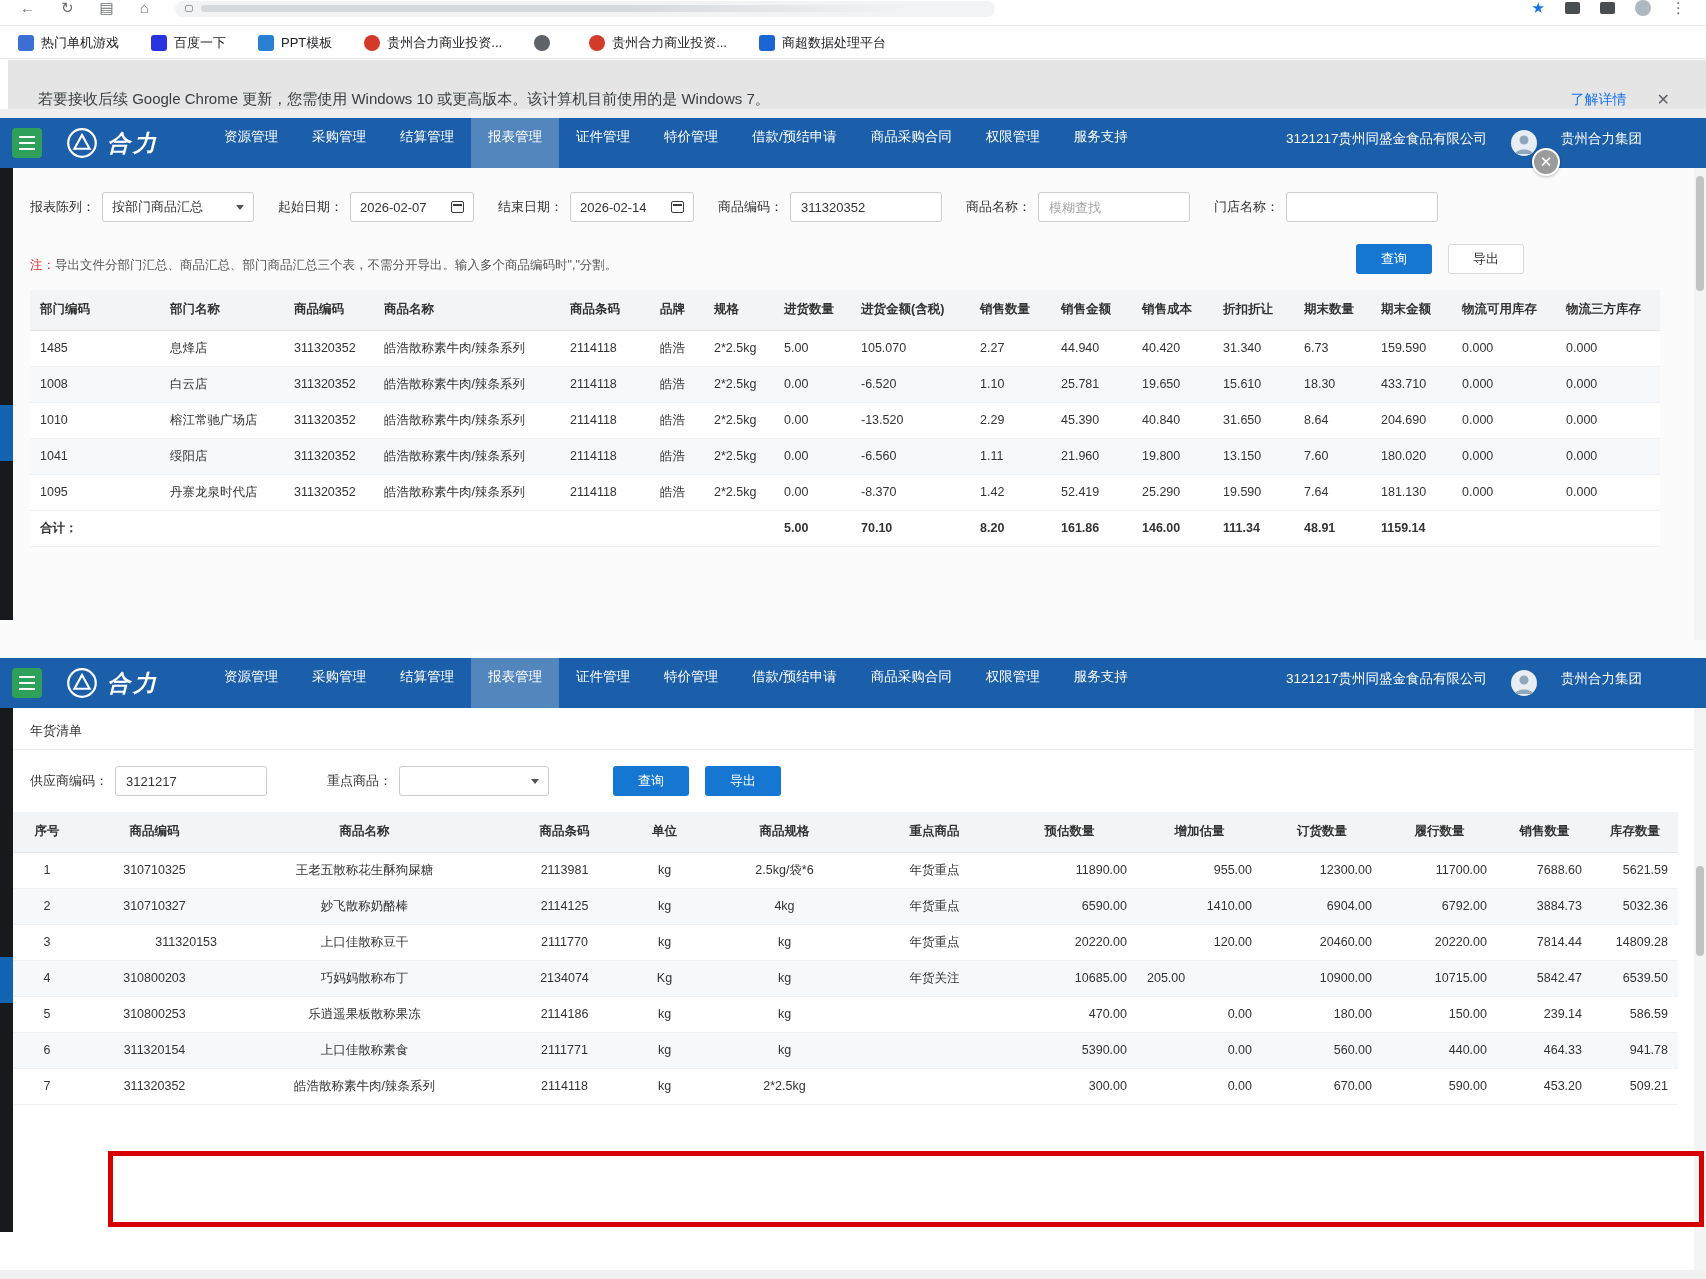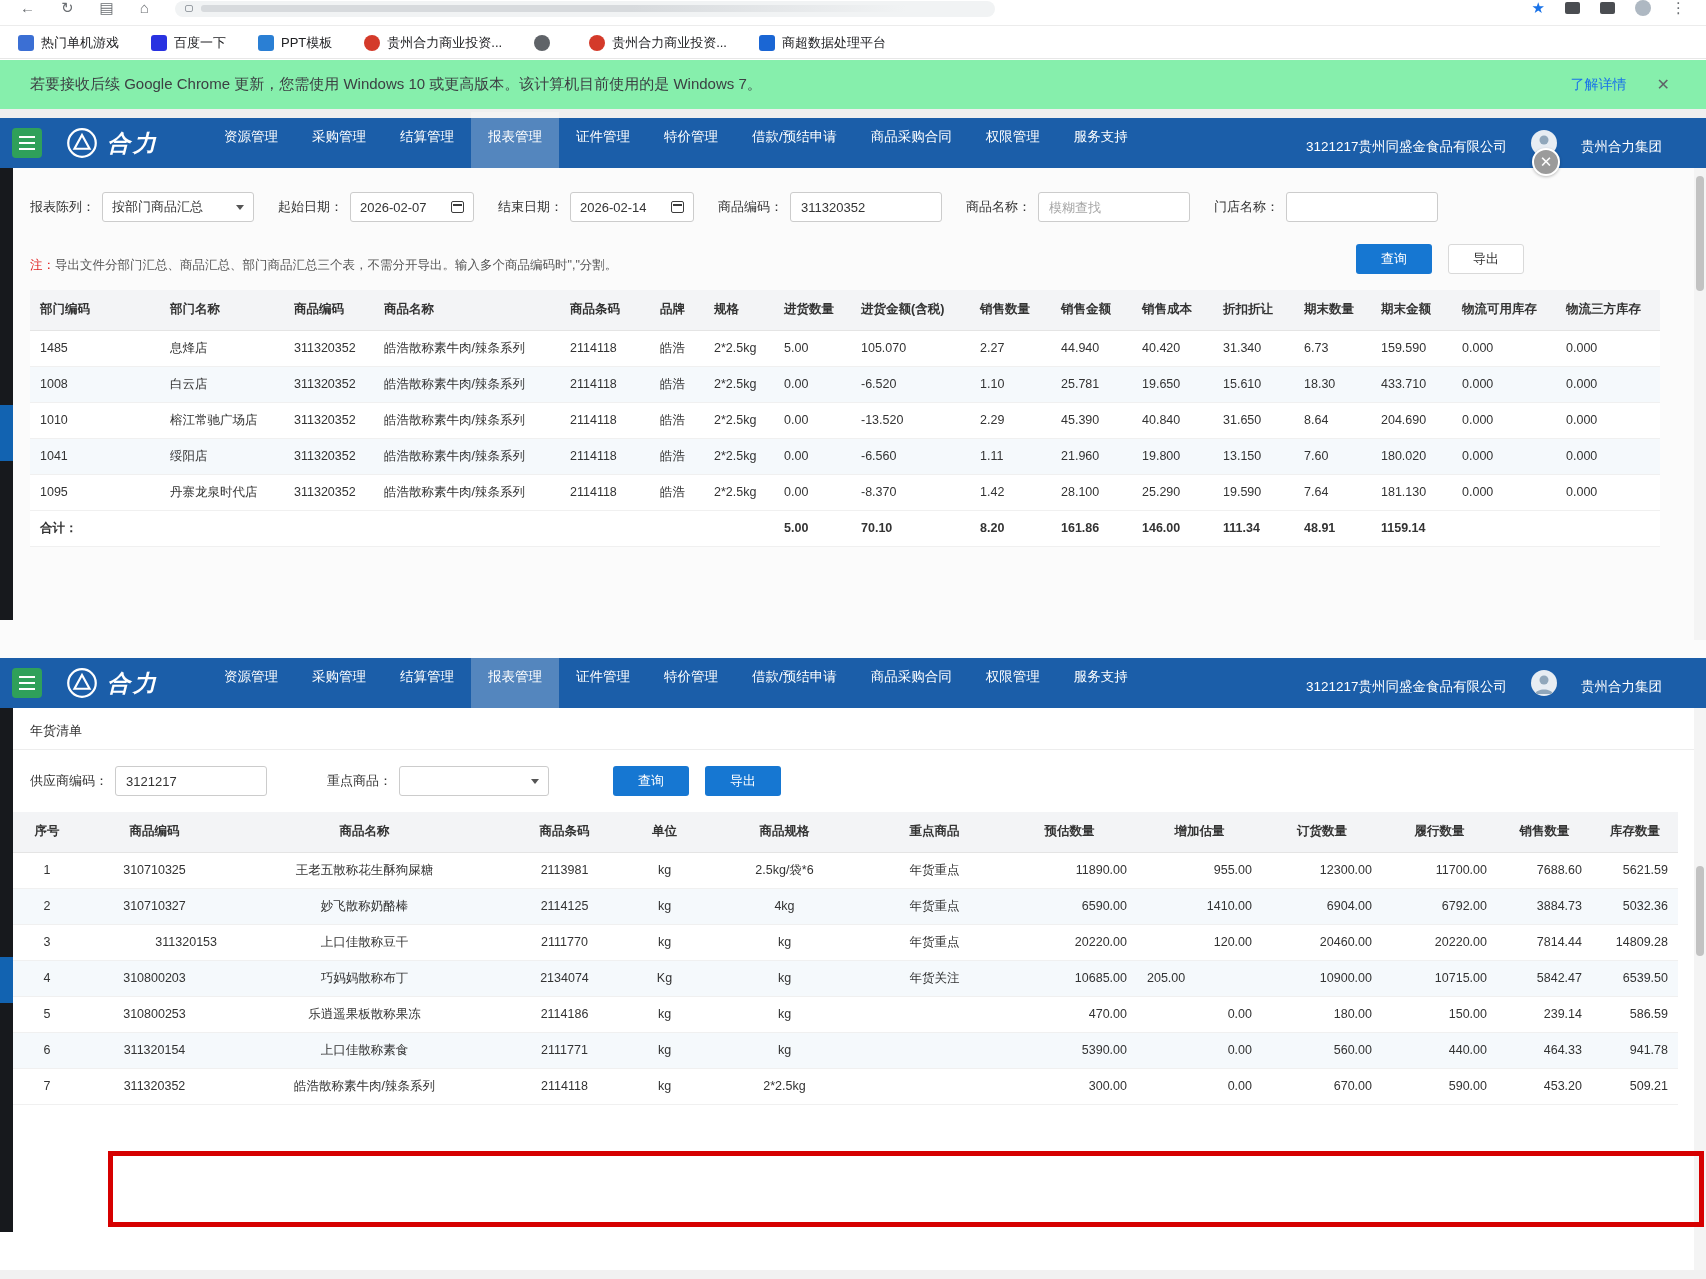--- a/index.html
+++ b/index.html
@@ -21,41 +21,41 @@
   .star{color:#1a73e8;font-size:15px;transform:translateY(-5px)}
   .ext-sq{width:15px;height:12px;background:#4a4d51;border-radius:2px;margin-top:-9px}
   .tb-avatar{width:16px;height:16px;border-radius:50%;background:#aeb8c2;margin-top:-9px}
 
   .bookmarks-bar{position:absolute;top:27px;left:0;right:0;height:32px;background:#fff;
     border-bottom:1px solid #e7e7e7;display:flex;align-items:center;gap:32px;padding:0 18px;font-size:13px;color:#202124}
   .bookmark{display:flex;align-items:center;gap:7px;cursor:pointer}
   .bm-icon{width:16px;height:16px;border-radius:3px;flex:0 0 auto}
   .bm-icon.heli,.bm-icon.globe{border-radius:50%}
 
-  .notice-bar{position:absolute;top:60px;left:0;right:0;height:49px;background:#86efac;
-    display:flex;align-items:center;padding:0 30px;font-size:15px;color:#3c4043}
+  .notice-bar{position:absolute;top:60px;left:8px;right:0;height:49px;background:#e5e5e5;
+    display:flex;align-items:flex-end;padding:0 30px;font-size:15px;color:#3c4043}
   .learn{margin-left:auto;color:#1a73e8;font-size:14px;cursor:pointer}
   .notice-close{margin-left:30px;margin-right:6px;color:#5f6368;font-size:16px;cursor:pointer}
   .page-gap{position:absolute;top:109px;left:0;right:0;height:9px;background:#efefef}
 
   
   .win{position:absolute;left:0;width:1706px}
   .win1{top:118px;height:540px}
   .win2{top:658px;height:621px}
 
   .nav{height:50px;background:#1b5ea9;display:flex;align-items:center;padding-left:12px;position:relative}
   .hamburger{width:30px;height:30px;border-radius:4px;background:#2fa05a;display:flex;flex-direction:column;
     justify-content:center;align-items:center;gap:4px;cursor:pointer;flex:0 0 auto}
   .hamburger i{display:block;width:16px;height:2px;background:#fff}
   .brand{display:flex;align-items:center;gap:9px;margin-left:24px;color:#fff;flex:0 0 auto}
   .brand-name{font-size:23px;font-weight:bold;font-style:italic;letter-spacing:3px}
   .nav-items{display:flex;margin-left:48px;height:63px}
   .nav-item{line-height:50px;padding:0 17px;color:#fff;font-size:13.5px;cursor:pointer;white-space:nowrap}
   .nav-item.active{background:rgba(255,255,255,.25)}
-  .nav-right{margin-left:auto;display:flex;align-items:flex-end;gap:24px;padding-right:44px;color:#fff;font-size:13.5px;white-space:nowrap}
+  .nav-right{margin-left:auto;display:flex;align-items:flex-start;gap:24px;padding-right:64px;color:#fff;font-size:13.5px;white-space:nowrap}
   .nav-avatar{width:26px;height:26px;border-radius:50%;background:#e7edf3;overflow:hidden;flex:0 0 auto}
 
   .content{position:absolute;top:50px;left:0;right:0;bottom:0;background:#fbfbfb}
   .strip{position:absolute;left:0;width:13px;background:#17191d}
   .strip-blue{position:absolute;left:0;width:13px;background:#1263b1}
 
   .title-bar{height:42px;line-height:45px;font-size:13px;color:#333;padding-left:30px;
     border-bottom:1px solid #ededed;background:#fbfbfb}
 
   .filters{display:flex;align-items:center;margin:24px 0 0 30px;font-size:13px;color:#333}
@@ -377,21 +377,21 @@
             <td>1095</td>
             <td>丹寨龙泉时代店</td>
             <td>311320352</td>
             <td>皓浩散称素牛肉/辣条系列</td>
             <td>2114118</td>
             <td>皓浩</td>
             <td>2*2.5kg</td>
             <td>0.00</td>
             <td>-8.370</td>
             <td>1.42</td>
-            <td>28.100</td>
+            <td>52.419</td>
             <td>25.290</td>
             <td>19.590</td>
             <td>7.64</td>
             <td>181.130</td>
             <td>0.000</td>
             <td>0.000</td>
           </tr>
         </tbody>
       <tfoot>
           <tr>

